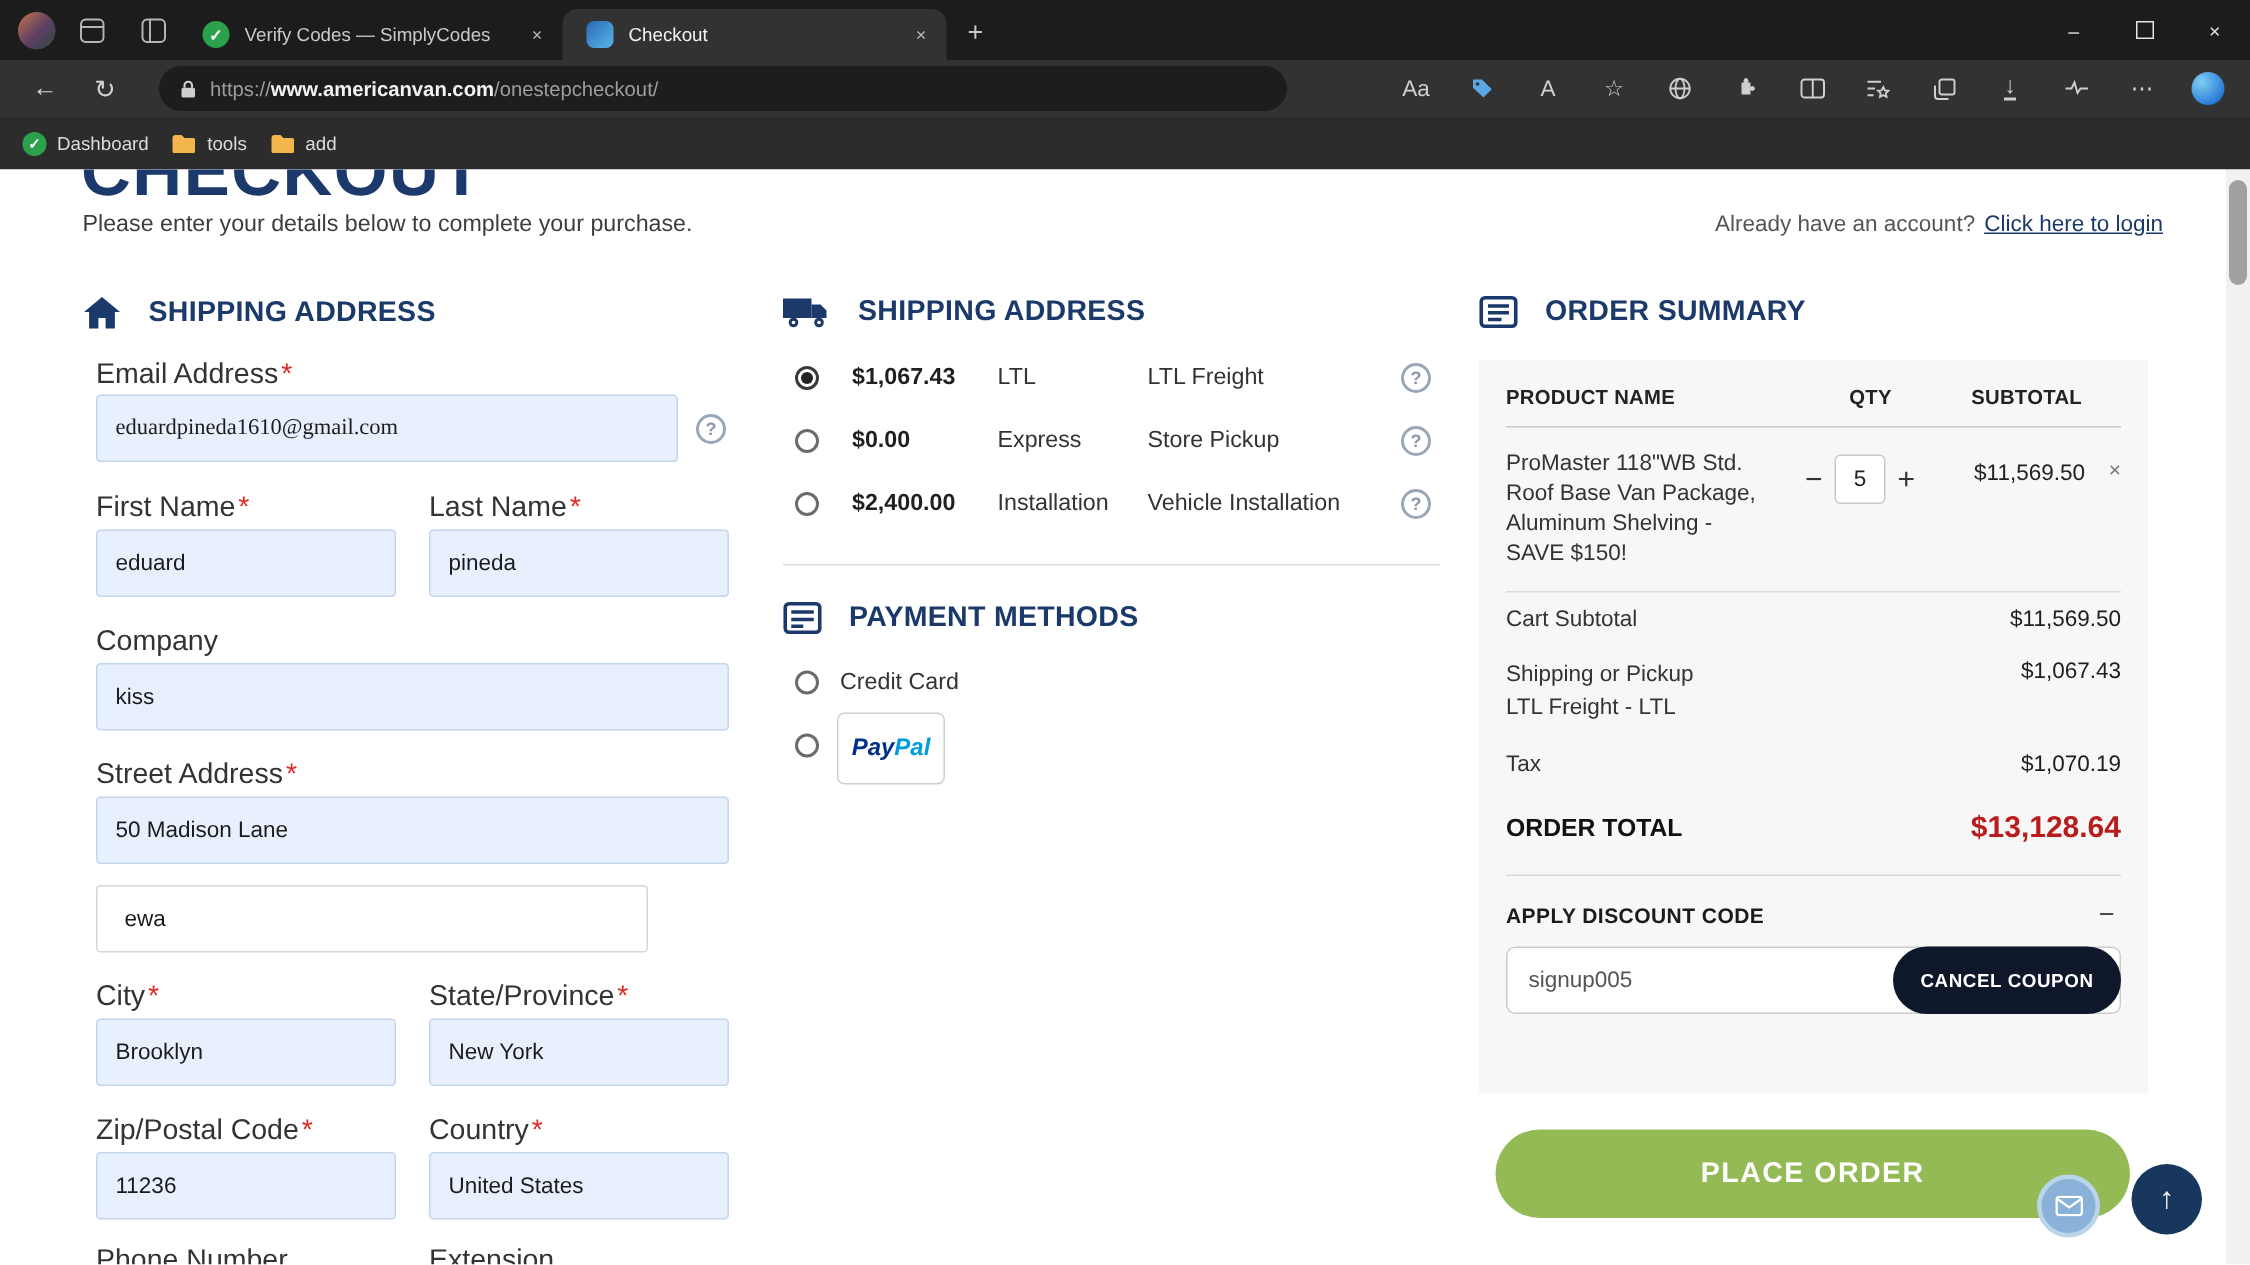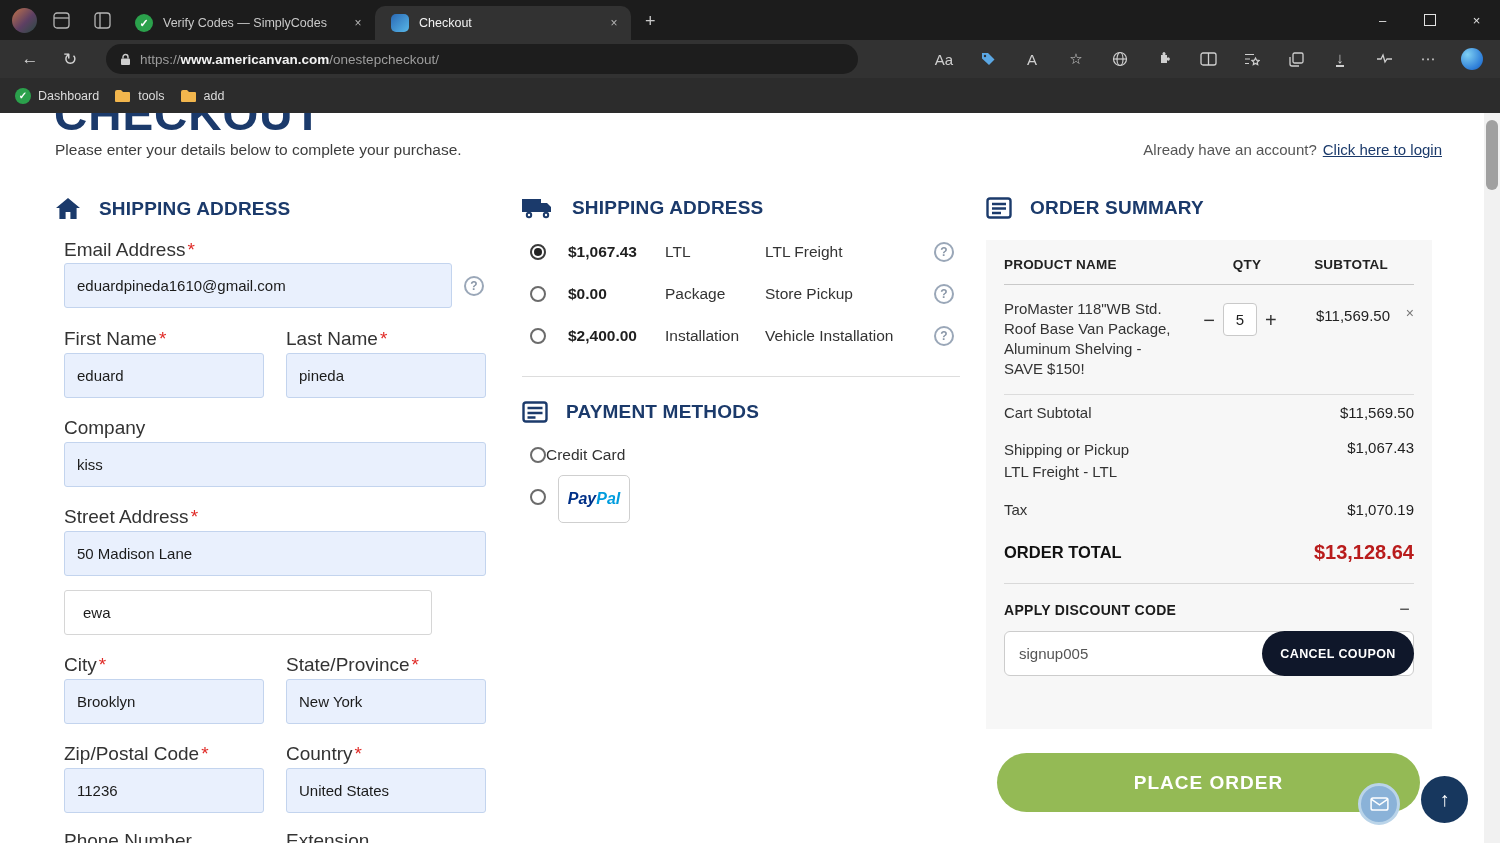--- a/index.html
+++ b/index.html
@@ -73,21 +73,21 @@
   .radio.checked::after{content:"";position:absolute;inset:2px;background:#222;border-radius:50%}
 
   .sm-row{position:absolute;left:522px;width:438px;height:38px;display:flex;align-items:center}
   .sm-row .radio{margin-left:8px}
   .sm-price{font-weight:bold;margin-left:22px;width:97px;color:#1f1f1f;font-size:15.5px}
   .sm-name{width:100px;color:#333;font-size:15.5px}
   .sm-desc{flex:1;color:#333;font-size:15.5px}
   .sm-row .help-q{margin-right:6px}
   .divider{position:absolute;height:1px;background:#ddd}
 
-  .cc-row{position:absolute;left:522px;top:333px;display:flex;align-items:center;
+  .cc-row{position:absolute;left:522px;top:333px;display:flex;align-items:center;gap:14px;
           font-size:15.5px;color:#333}
   .cc-row .radio{margin-left:8px}
   .pp-row{position:absolute;left:522px;top:362px;width:438px;display:flex;align-items:flex-start}
   .pp-row .radio{margin-left:8px;margin-top:14px}
   .pp-box{width:70px;height:46px;background:#fff;border:1px solid #cfcfcf;border-radius:5px;margin-left:12px;
           display:flex;align-items:center;justify-content:center;font-style:italic;font-weight:bold;font-size:16px}
   .pp1{color:#003087}.pp2{color:#009cde}
   .pp-texts{margin-left:13px;padding-top:3px}
   .pp-label{font-size:15px;color:#333}
   .pp-link{display:inline-block;margin-top:6px;font-size:14px;font-weight:bold;color:#1b1b1b;text-decoration:underline}
@@ -272,21 +272,21 @@
   </div>
 
   <div class="sec-head" style="left:55px;top:84px" data-interactable="false">
     <svg data-interactable="false" width="26" height="24" viewBox="0 0 26 24" fill="#1b3a6b">
         <path d="M13 1 25 11h-3.4v11h-6.2v-7h-4.8v7H4.4V11H1Z"></path>
       </svg>
     <span>SHIPPING ADDRESS</span>
   </div>
 
   <span class="lbl" style="left:64px;top:126px" data-interactable="false"><span>Email Address</span><span class="req">*</span></span>
-  <input class="fld" style="left: 64px; top: 150px; width: 388px;" data-interactable="true" value="eduardpineda1610@gmail.com">
+  <input class="fld" style="left: 64px; top: 150px; width: 388px; font-family: Liberation Serif, serif;" data-interactable="true" value="eduardpineda1610@gmail.com">
   <span class="help-q help-abs" style="left:464px;top:163px" data-interactable="true">?</span>
 
   <span class="lbl" style="left:64px;top:215px" data-interactable="false"><span>First Name</span><span class="req">*</span></span>
   <span class="lbl" style="left:286px;top:215px" data-interactable="false"><span>Last Name</span><span class="req">*</span></span>
   <input class="fld" style="left: 64px; top: 240px; width: 200px;" data-interactable="true" value="eduard">
   <input class="fld" style="left: 286px; top: 240px; width: 200px;" data-interactable="true" value="pineda">
 
   <span class="lbl" style="left:64px;top:304px" data-interactable="false"><span>Company</span></span>
   <input class="fld" style="left: 64px; top: 329px; width: 422px;" data-interactable="true" value="kiss">
 
@@ -322,21 +322,21 @@
   <div class="sm-row" style="top:120px" data-interactable="true">
     <span class="radio checked" data-interactable="true"></span>
     <span class="sm-price" data-interactable="false">$1,067.43</span>
     <span class="sm-name" data-interactable="false">LTL</span>
     <span class="sm-desc" data-interactable="false">LTL Freight</span>
     <span class="help-q" data-interactable="true">?</span>
   </div>
   <div class="sm-row" style="top:162px" data-interactable="true">
     <span class="radio" data-interactable="true"></span>
     <span class="sm-price" data-interactable="false">$0.00</span>
-    <span class="sm-name" data-interactable="false">Package</span>
+    <span class="sm-name" data-interactable="false">Express</span>
     <span class="sm-desc" data-interactable="false">Store Pickup</span>
     <span class="help-q" data-interactable="true">?</span>
   </div>
   <div class="sm-row" style="top:204px" data-interactable="true">
     <span class="radio" data-interactable="true"></span>
     <span class="sm-price" data-interactable="false">$2,400.00</span>
     <span class="sm-name" data-interactable="false">Installation</span>
     <span class="sm-desc" data-interactable="false">Vehicle Installation</span>
     <span class="help-q" data-interactable="true">?</span>
   </div>

